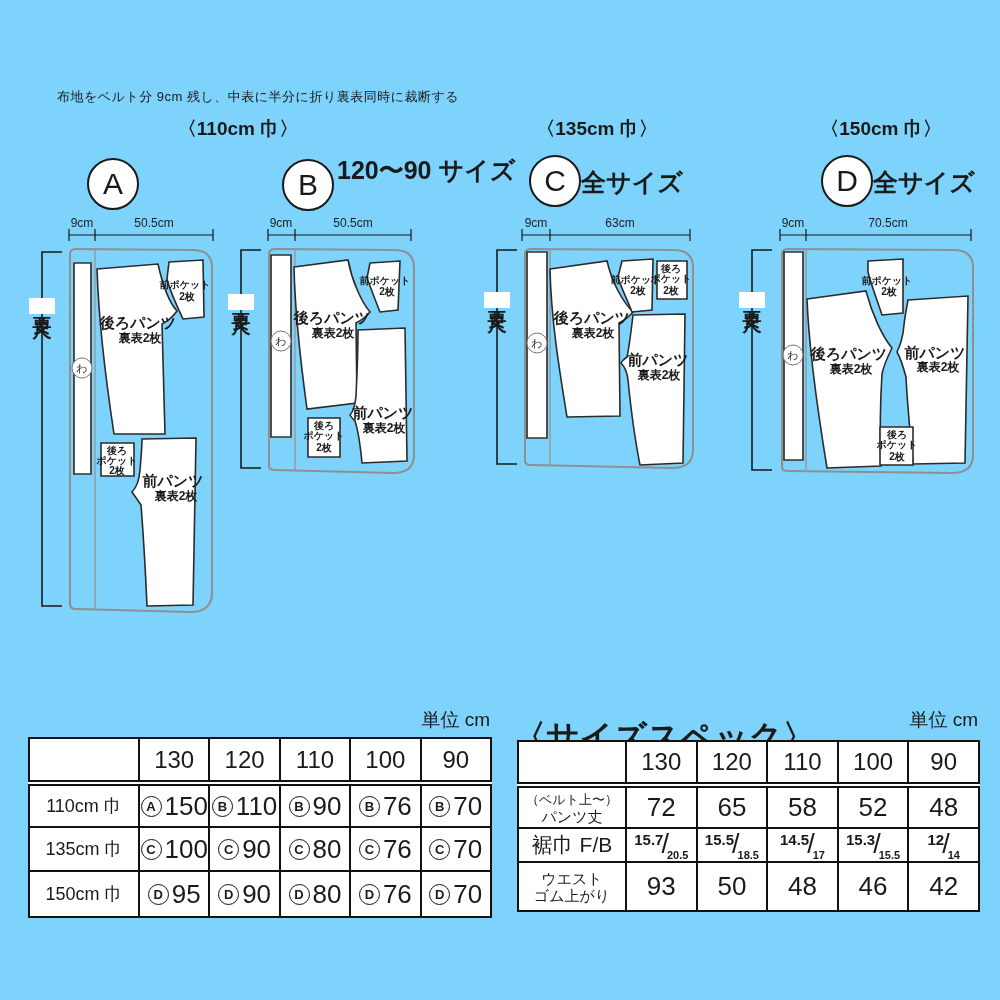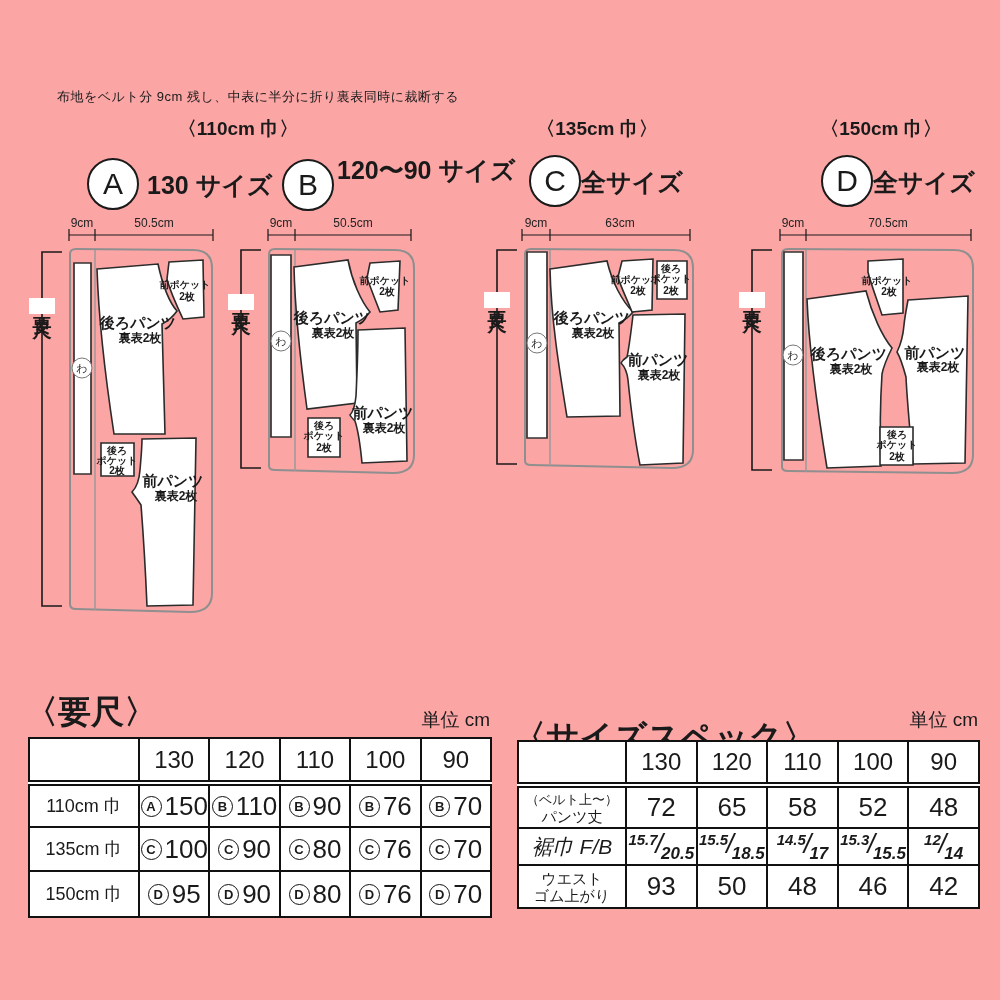--- a/index.html
+++ b/index.html
@@ -1,16 +1,16 @@
 <!DOCTYPE html>
 <html><head>
 <meta charset="utf-8">
 <style>
   html,body{margin:0;padding:0;background:#fff;}
-  .sheet{position:relative;width:1000px;height:1000px;background:#fca5a5;overflow:hidden;
+  .sheet{position:relative;width:1000px;height:1000px;background:#7dd3fc;overflow:hidden;
          font-family:"Liberation Sans","DejaVu Sans",sans-serif;color:#1a1a1a;}
   .abs{position:absolute;}
   .instruction{left:57px;top:88px;font-size:13px;font-weight:500;letter-spacing:0.5px;}
   .col-header{top:116px;transform:translateX(-50%);font-size:19px;font-weight:bold;white-space:nowrap;}
   .badge{width:48px;height:48px;border:2.5px solid #1a1a1a;border-radius:50%;
          display:flex;align-items:center;justify-content:center;font-size:30px;font-weight:500;background:#fff;}
   .size-label{font-size:25px;font-weight:bold;white-space:nowrap;}
   .dim{font-size:12px;transform:translateX(-50%);white-space:nowrap;color:#222;}
   .yojaku{writing-mode:vertical-rl;text-orientation:upright;font-size:19px;font-weight:bold;
           background:#fff;padding:4px 0;letter-spacing:4px;transform:translate(-50%,-50%);}
@@ -30,21 +30,21 @@
   .rowlab{font-size:18px;font-weight:500;}
   .rowlab2{font-size:15px;font-weight:500;line-height:17px;}
   .rowlab2 .s1{font-size:13px;display:block;}
   .rowlab2 .s2{display:block;}
   .rowlab-big{font-size:21px;font-weight:500;}
   .val{font-size:26px;font-weight:500;}
   .cl{display:inline-flex;width:19px;height:19px;border:1.5px solid #111;border-radius:50%;
       align-items:center;justify-content:center;font-size:13px;font-weight:600;margin-right:2px;vertical-align:3px;}
   .cellwrap{display:flex;align-items:center;justify-content:center;gap:1px;}
   .fnum{font-size:15px;font-weight:600;vertical-align:8px;}
-  .fden{font-size:17px;font-weight:600;vertical-align:-6px;}
+  .fden{font-size:11px;font-weight:600;vertical-align:-6px;}
   .fsl{font-size:27px;font-weight:400;margin:0 -2px;}
   .fsl::before{content:"/";}
 </style>
 </head>
 <body>
 
 <div class="sheet">
 
   <svg class="abs linework" width="1000" height="660" viewBox="0 0 1000 660">
     <g fill="none" stroke="#8f8f8f" stroke-width="2">
@@ -97,21 +97,20 @@
     </g>
   </svg>
 
   <div class="abs instruction">布地をベルト分 9cm 残し、中表に半分に折り裏表同時に裁断する</div>
 
   <div class="abs col-header" style="left:238px;">〈110cm 巾〉</div>
   <div class="abs col-header" style="left:597px;">〈135cm 巾〉</div>
   <div class="abs col-header" style="left:881px;">〈150cm 巾〉</div>
 
   <div class="abs badge" style="left:87px;top:158px;">A</div>
-  <div class="abs size-label" style="left:147px;top:169px;">130 サイズ</div>
   <div class="abs badge" style="left:282px;top:159px;">B</div>
   <div class="abs size-label" style="left:337px;top:154px;">120〜90 サイズ</div>
   <div class="abs badge" style="left:529px;top:155px;">C</div>
   <div class="abs size-label" style="left:581px;top:166px;">全サイズ</div>
   <div class="abs badge" style="left:821px;top:155px;">D</div>
   <div class="abs size-label" style="left:873px;top:166px;">全サイズ</div>
 
   <div class="abs dim" style="left:82px;top:216px;">9cm</div>
   <div class="abs dim" style="left:154px;top:216px;">50.5cm</div>
   <div class="abs yojaku" style="left:42px;top:306px;">要尺</div>
@@ -161,21 +160,20 @@
   <div class="abs pk" style="left:887px;top:281px;">前ポケット</div>
   <div class="abs pk" style="left:889px;top:292px;">2枚</div>
   <div class="abs pn" style="left:849px;top:354px;">後ろパンツ</div>
   <div class="abs ps" style="left:851px;top:369px;">裏表2枚</div>
   <div class="abs pn" style="left:935px;top:353px;">前パンツ</div>
   <div class="abs ps" style="left:938px;top:367px;">裏表2枚</div>
   <div class="abs pk" style="left:897px;top:435px;">後ろ</div>
   <div class="abs pk" style="left:897px;top:445px;">ポケット</div>
   <div class="abs pk" style="left:897px;top:457px;">2枚</div>
 
-  <div class="abs tbl-title" style="left:25px;top:690px;">〈要尺〉</div>
   <div class="abs unit" style="right:510px;top:707px;">単位 cm</div>
   <table class="grid abs" style="left:28px;top:737px;width:462px;">
     <colgroup>
         <col style="width:110px">
         <col style="width:70.4px">
         <col style="width:70.4px">
         <col style="width:70.4px">
         <col style="width:70.4px">
         <col style="width:70.4px">
       </colgroup>
@@ -314,29 +312,29 @@
       <td class="rowlab2">
             <span class="s1">（ベルト上〜）</span>
             <span class="s2">パンツ丈</span>
           </td>
       <td class="val">72</td>
       <td class="val">65</td>
       <td class="val">58</td>
       <td class="val">52</td>
       <td class="val">48</td>
     </tr>
-    <tr style="height:28px;font-style:italic;">
+    <tr style="height:28px;">
       <td class="rowlab-big">裾巾 F/B</td>
       <td><span class="fnum">15.7</span><span class="fsl"></span><span class="fden">20.5</span></td>
       <td><span class="fnum">15.5</span><span class="fsl"></span><span class="fden">18.5</span></td>
       <td><span class="fnum">14.5</span><span class="fsl"></span><span class="fden">17</span></td>
       <td><span class="fnum">15.3</span><span class="fsl"></span><span class="fden">15.5</span></td>
       <td><span class="fnum">12</span><span class="fsl"></span><span class="fden">14</span></td>
     </tr>
-    <tr style="height:43px;">
+    <tr style="height:49px;">
       <td class="rowlab2">
             <span class="s2">ウエスト</span>
             <span class="s2">ゴム上がり</span>
           </td>
       <td class="val">93</td>
       <td class="val">50</td>
       <td class="val">48</td>
       <td class="val">46</td>
       <td class="val">42</td>
     </tr>

